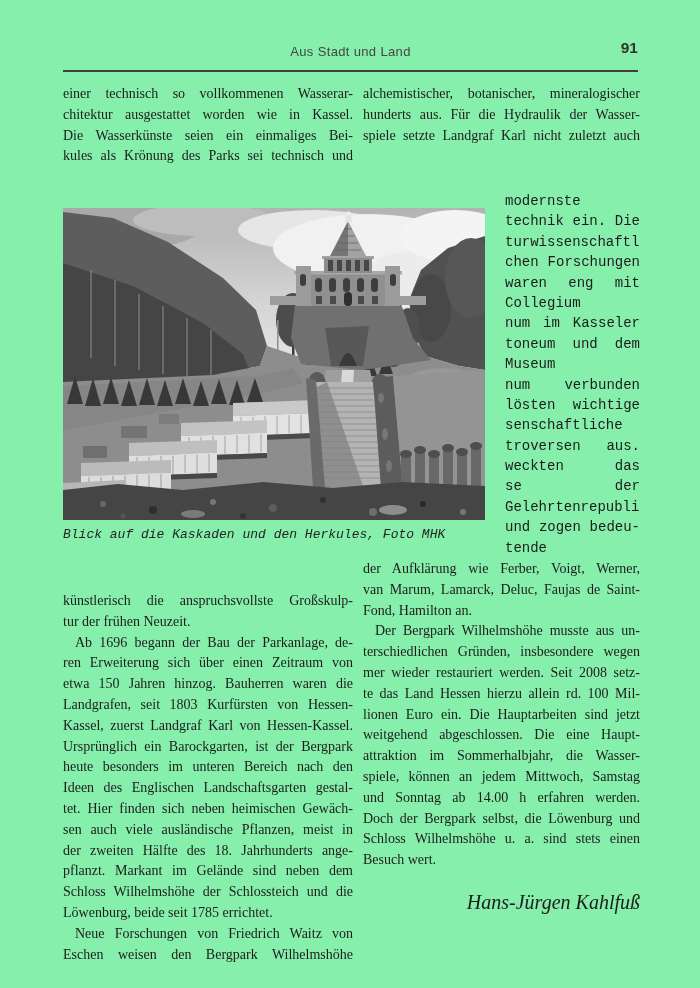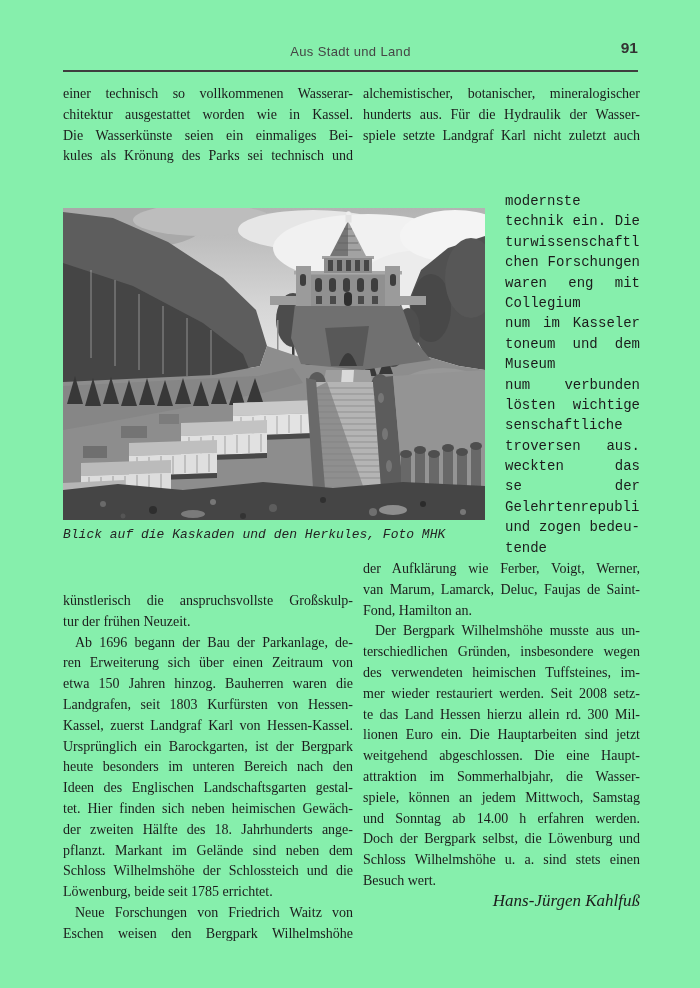--- a/index.html
+++ b/index.html
@@ -36,21 +36,21 @@
   figure.photo { position:absolute; left:63px; top:208px; width:422px; height:312px; margin:0; }
   figure.photo svg { display:block; width:422px; height:312px; }
 
   .caption {
     position:absolute; left:63px; top:527px; width:422px;
     font-family:Liberation Mono, monospace;
     font-style:italic; font-size:13px; color:#242424;
   }
   .author {
     position:absolute; left:363px; top:891px; width:277px;
-    text-align:right; font-style:italic; font-size:17px; color:#1c1c1c;
+    text-align:right; font-style:italic; font-size:20px; color:#1c1c1c;
   }
 </style>
 </head>
 <body>
 
 <div class="page">
 
   <div class="runhead">Aus Stadt und Land</div>
   <div class="pagenum">91</div>
   <div class="rule"></div>
@@ -91,36 +91,36 @@
       <div class="tl pe">tur der frühen Neuzeit.</div>
       <div class="tl ind">Ab 1696 begann der Bau der Parkanlage, de-</div>
       <div class="tl">ren Erweiterung sich über einen Zeitraum von</div>
       <div class="tl">etwa 150 Jahren hinzog. Bauherren waren die</div>
       <div class="tl">Landgrafen, seit 1803 Kurfürsten von Hessen-</div>
       <div class="tl">Kassel, zuerst Landgraf Karl von Hessen-Kassel.</div>
       <div class="tl">Ursprünglich ein Barockgarten, ist der Bergpark</div>
       <div class="tl">heute besonders im unteren Bereich nach den</div>
       <div class="tl">Ideen des Englischen Landschaftsgarten gestal-</div>
       <div class="tl">tet. Hier finden sich neben heimischen Gewäch-</div>
+      <div class="tl">sen auch viele ausländische Pflanzen, meist in</div>
       <div class="tl">der zweiten Hälfte des 18. Jahrhunderts ange-</div>
       <div class="tl">pflanzt. Markant im Gelände sind neben dem</div>
       <div class="tl">Schloss Wilhelmshöhe der Schlossteich und die</div>
       <div class="tl pe">Löwenburg, beide seit 1785 errichtet.</div>
       <div class="tl ind">Neue Forschungen von Friedrich Waitz von</div>
       <div class="tl">Eschen weisen den Bergpark Wilhelmshöhe</div>
     </div>
   <div class="tb" id="right-bottom">
       <div class="tl">der Aufklärung wie Ferber, Voigt, Werner,</div>
       <div class="tl">van Marum, Lamarck, Deluc, Faujas de Saint-</div>
       <div class="tl pe">Fond, Hamilton an.</div>
       <div class="tl ind">Der Bergpark Wilhelmshöhe musste aus un-</div>
       <div class="tl">terschiedlichen Gründen, insbesondere wegen</div>
-      <div class="tl">des verwendeten heimischen Tuffsteines, im-</div>
       <div class="tl">mer wieder restauriert werden. Seit 2008 setz-</div>
-      <div class="tl">te das Land Hessen hierzu allein rd. 300 Mil-</div>
+      <div class="tl">te das Land Hessen hierzu allein rd. 100 Mil-</div>
       <div class="tl">lionen Euro ein. Die Hauptarbeiten sind jetzt</div>
       <div class="tl">weitgehend abgeschlossen. Die eine Haupt-</div>
       <div class="tl">attraktion im Sommerhalbjahr, die Wasser-</div>
       <div class="tl">spiele, können an jedem Mittwoch, Samstag</div>
       <div class="tl">und Sonntag ab 14.00 h erfahren werden.</div>
       <div class="tl">Doch der Bergpark selbst, die Löwenburg und</div>
       <div class="tl">Schloss Wilhelmshöhe u. a. sind stets einen</div>
       <div class="tl pe">Besuch wert.</div>
     </div>
 

